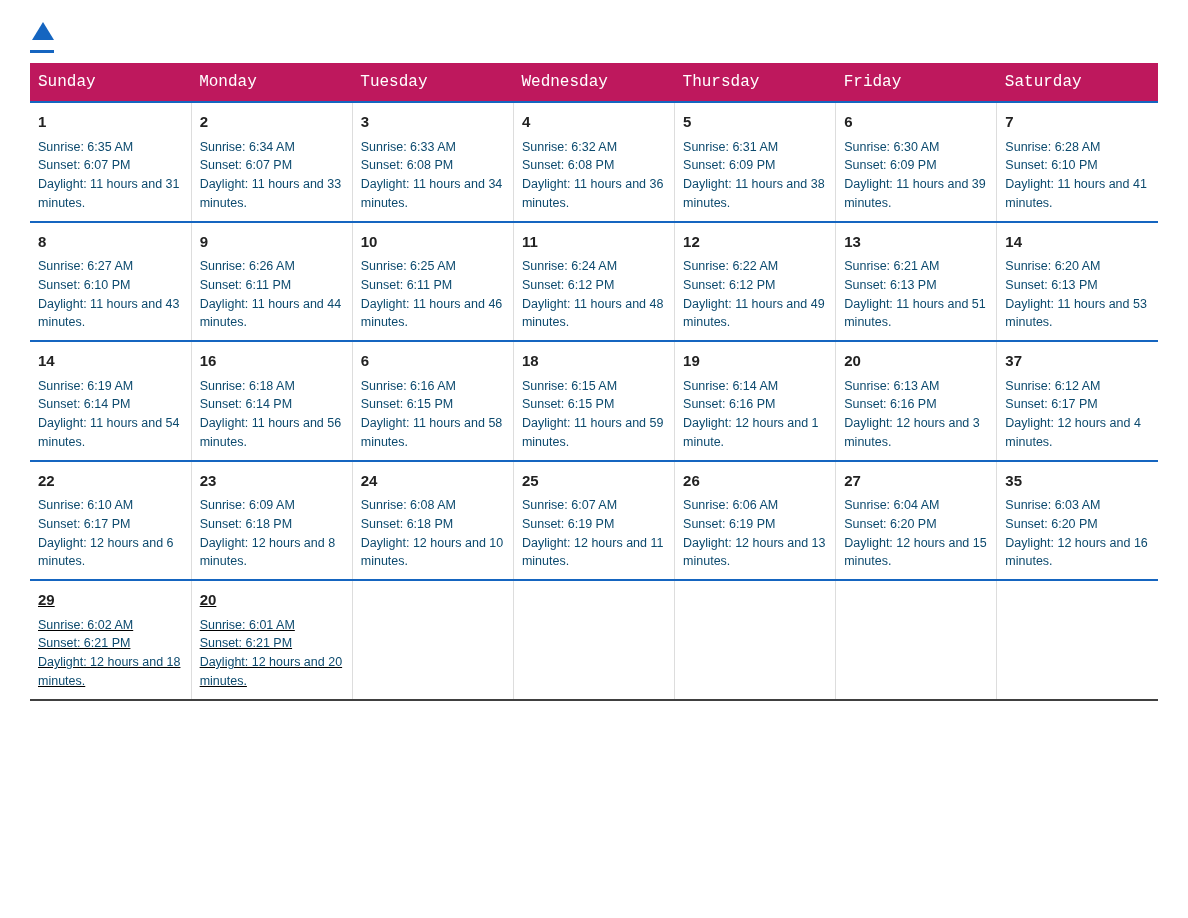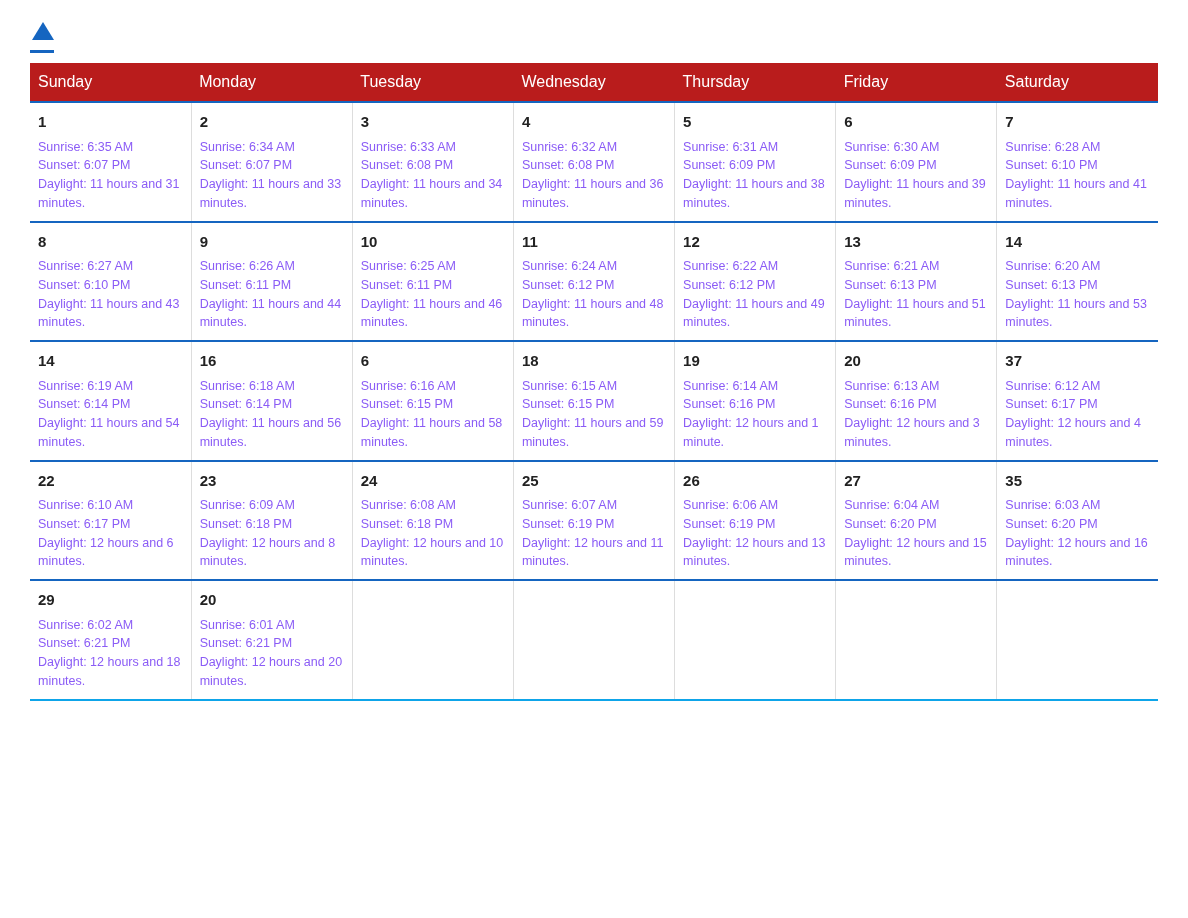--- a/index.html
+++ b/index.html
@@ -52,35 +52,37 @@
       font-size: 20px;
       color: #555;
       margin-top: 4px;
     }
     table {
       width: 100%;
       border-collapse: collapse;
       margin-top: 10px;
     }
     thead tr {
-      background-color: #b91c1c;
+      background-color: #be185d;
       color: #fff;
+      font-family: Liberation Mono, monospace;
     }
     thead th {
       padding: 10px 8px;
       font-size: 16px;
       font-weight: normal;
       text-align: left;
       border: none;
     }
     tbody tr {
       border-bottom: 1px solid #aaa;
     }
     tbody tr:last-child {
-      border-bottom: 2px solid #0ea5e9;
+      border-bottom: 2px solid #404040;
+      text-decoration: underline;
     }
     tbody td {
       vertical-align: top;
       padding: 8px;
       font-size: 13px;
       color: #333;
       line-height: 1.5;
       width: 14.28%;
       border-right: 1px solid #ddd;
     }
@@ -89,21 +91,21 @@
     }
     .day-number {
       font-size: 15px;
       font-weight: bold;
       color: #222;
       display: block;
       margin-bottom: 4px;
     }
     .day-info {
       font-size: 12.5px;
-      color: #8b5cf6;
+      color: #0c4a6e;
     }
     .week-row td {
       border-top: 2px solid #1565C0;
     }
     .empty-cell {
       background: #fff;
     }
   </style>
 </head>
 <body>

